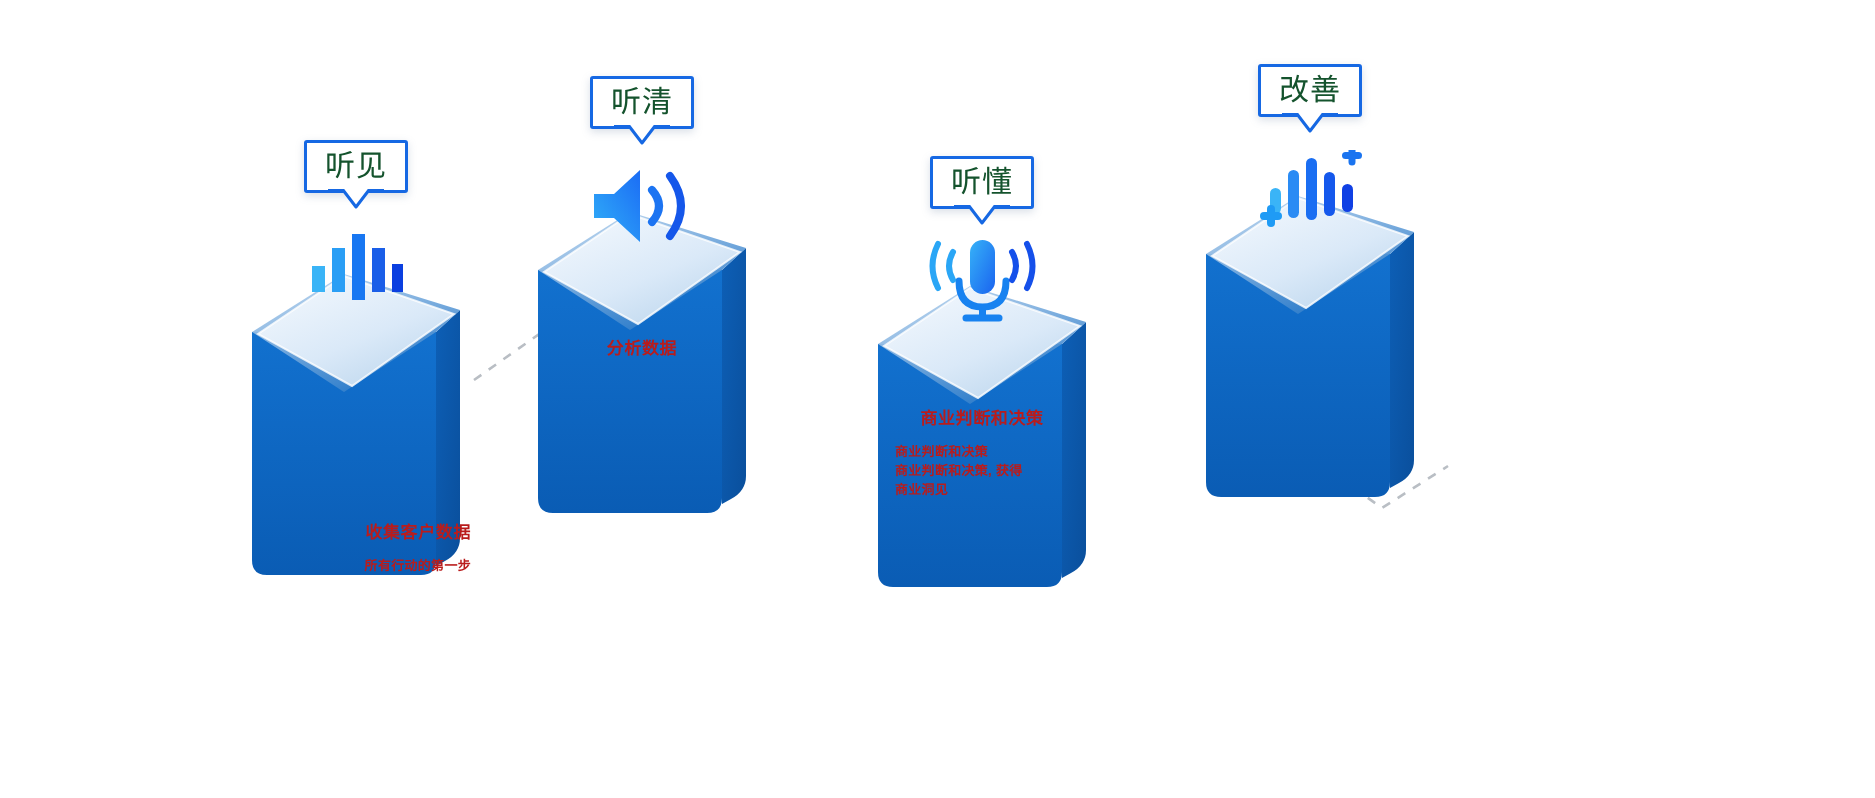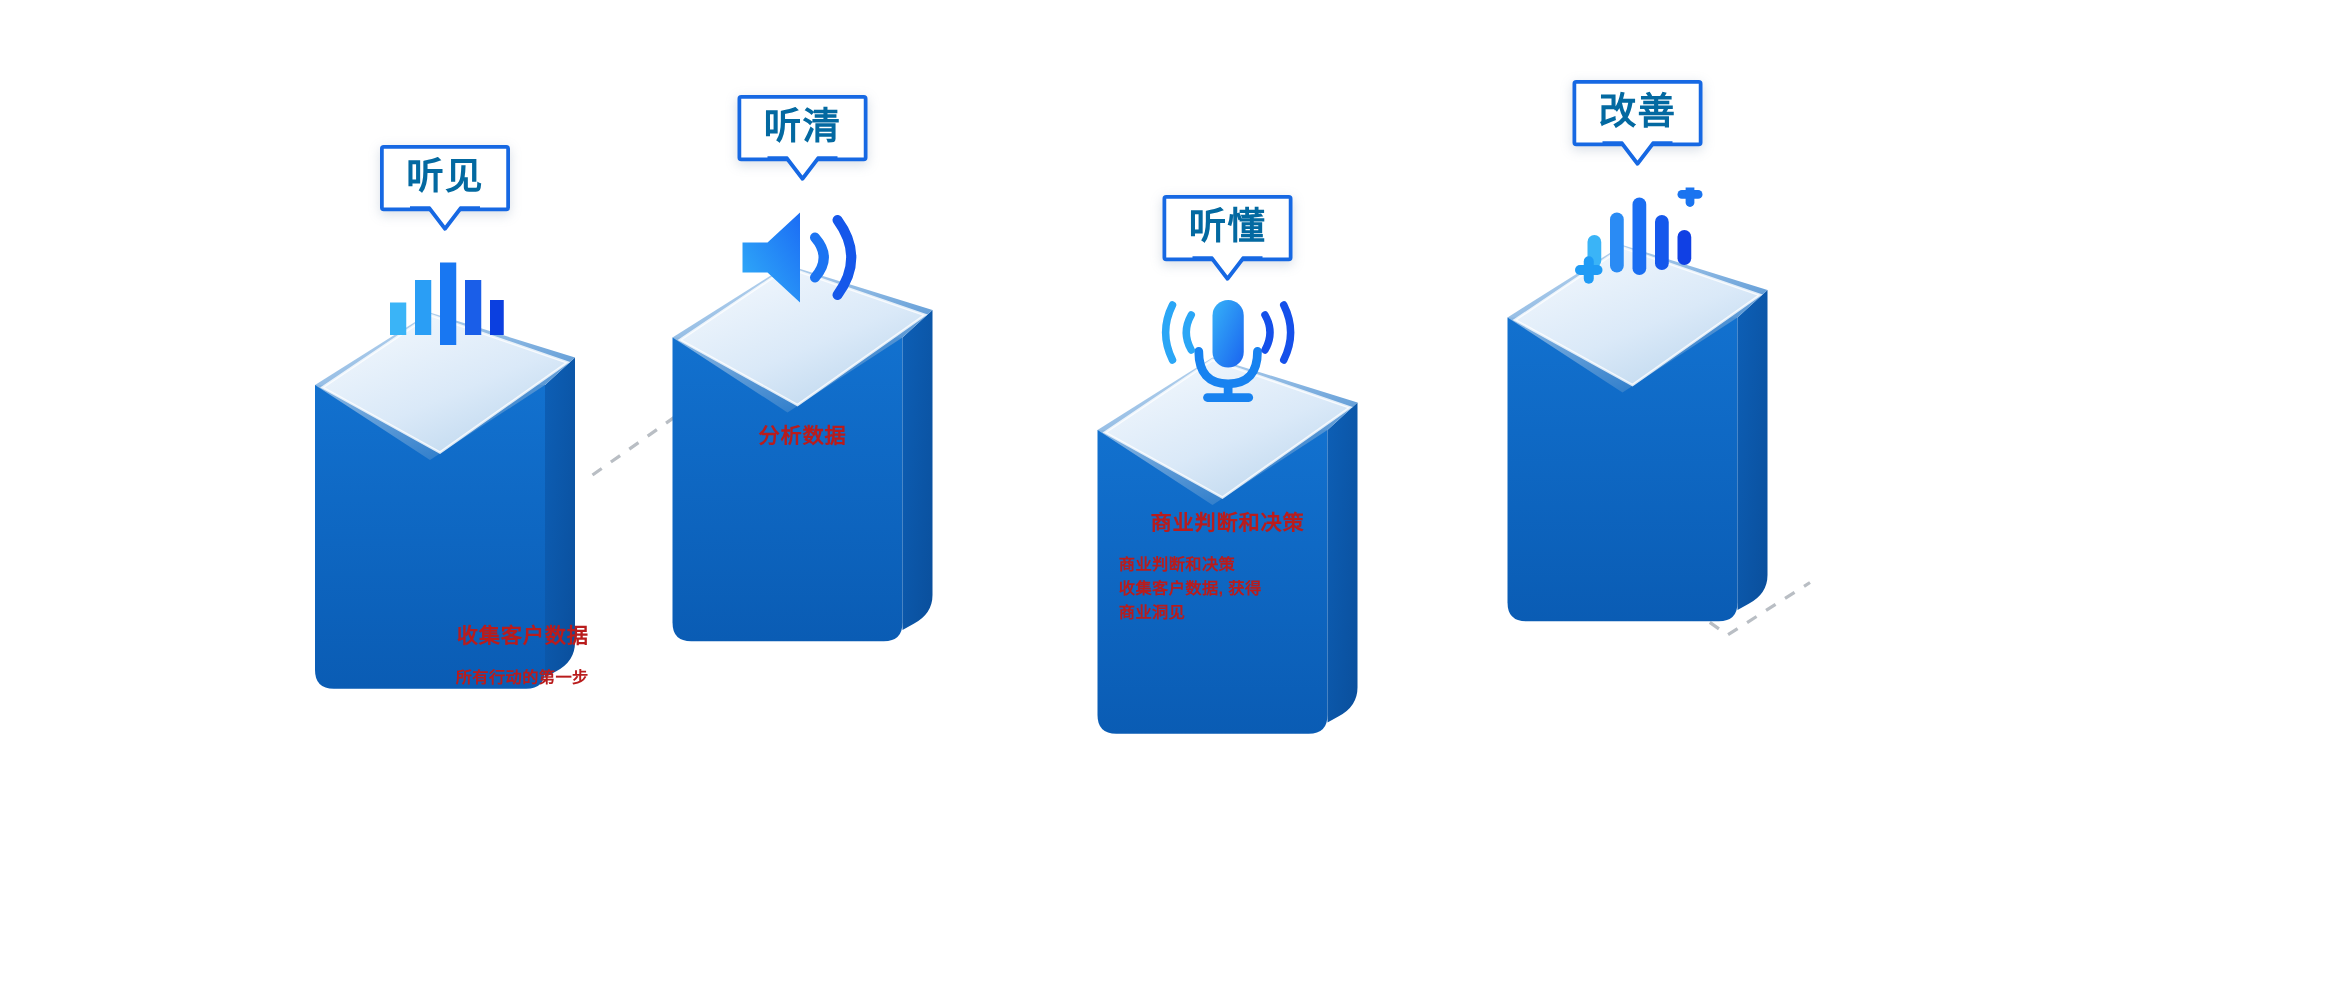--- a/index.html
+++ b/index.html
@@ -46,22 +46,22 @@
   }
   .bubble {
     position: relative;
     background: #ffffff;
     border: 3px solid #1668e3;
     border-radius: 3px;
     padding: 7px 18px 8px 18px;
     box-shadow: 0 3px 9px rgba(120,140,170,0.28);
   }
   .bubble-text {
-    color: #0369a1;
-    font-weight: bold;
+    color: #14532d;
+    font-weight: normal;
     font-size: 30px;
     line-height: 1.06;
     letter-spacing: 1px;
     white-space: nowrap;
     text-align: right;
   }
   .bubble-tail {
     position: absolute;
     left: 50%;
     bottom: -21px;
@@ -120,21 +120,21 @@
 <div id="stage">
 
   <svg class="connector-layer" viewBox="0 0 1875 798" width="1875" height="798">
     <g fill="none" stroke="#b9bec4" stroke-width="2.6" stroke-dasharray="9 9" stroke-linecap="butt">
       <polyline points="474,380 552,325 640,380"></polyline>
       <line x1="881" y1="500" x2="1059" y2="385"></line>
       <polyline points="1280,435 1382,508 1448,466"></polyline>
     </g>
   </svg>
 
-  <div class="step" style="left:236px; top:116px; width:240px; height:420px;">
+  <div class="step" style="left:236px; top:140px; width:240px; height:420px;">
 
     <div class="bubble-wrap" style="top:0px;">
       <div class="bubble">
         <div class="bubble-text">听见</div>
         <svg class="bubble-tail" viewBox="0 0 58 22">
           <path d="M0,0 L58,0 L43,1 L29,20 L15,1 Z" fill="#ffffff"></path>
           <path d="M1,1 L16,1 L29,18 L42,1 L57,1" fill="none" stroke="#1668e3" stroke-width="3" stroke-linejoin="round"></path>
         </svg>
       </div>
     </div>
@@ -307,21 +307,21 @@
         <path d="M10,10 Q-1,32 10,54" fill="none" stroke="#2aa6f6" stroke-width="6" stroke-linecap="round"></path>
         <path d="M84,18 Q92,32 84,46" fill="none" stroke="#1550ea" stroke-width="6" stroke-linecap="round"></path>
         <path d="M99,10 Q110,32 99,54" fill="none" stroke="#1550ea" stroke-width="6" stroke-linecap="round"></path>
       </svg>
     </div>
 
     <div class="labels align-left" style="top:268px; width:174px;">
       <div class="title" style="text-align:center;">商业判断和决策</div>
       <div class="desc">
         <div>商业判断和决策</div>
-        <div>收集客户数据, 获得</div>
+        <div>商业判断和决策, 获得</div>
         <div>商业洞见</div>
       </div>
     </div>
   </div>
 
   <div class="step" style="left:1190px; top:64px; width:240px; height:420px;">
 
     <div class="bubble-wrap" style="top:0px;">
       <div class="bubble">
         <div class="bubble-text">改善</div>

